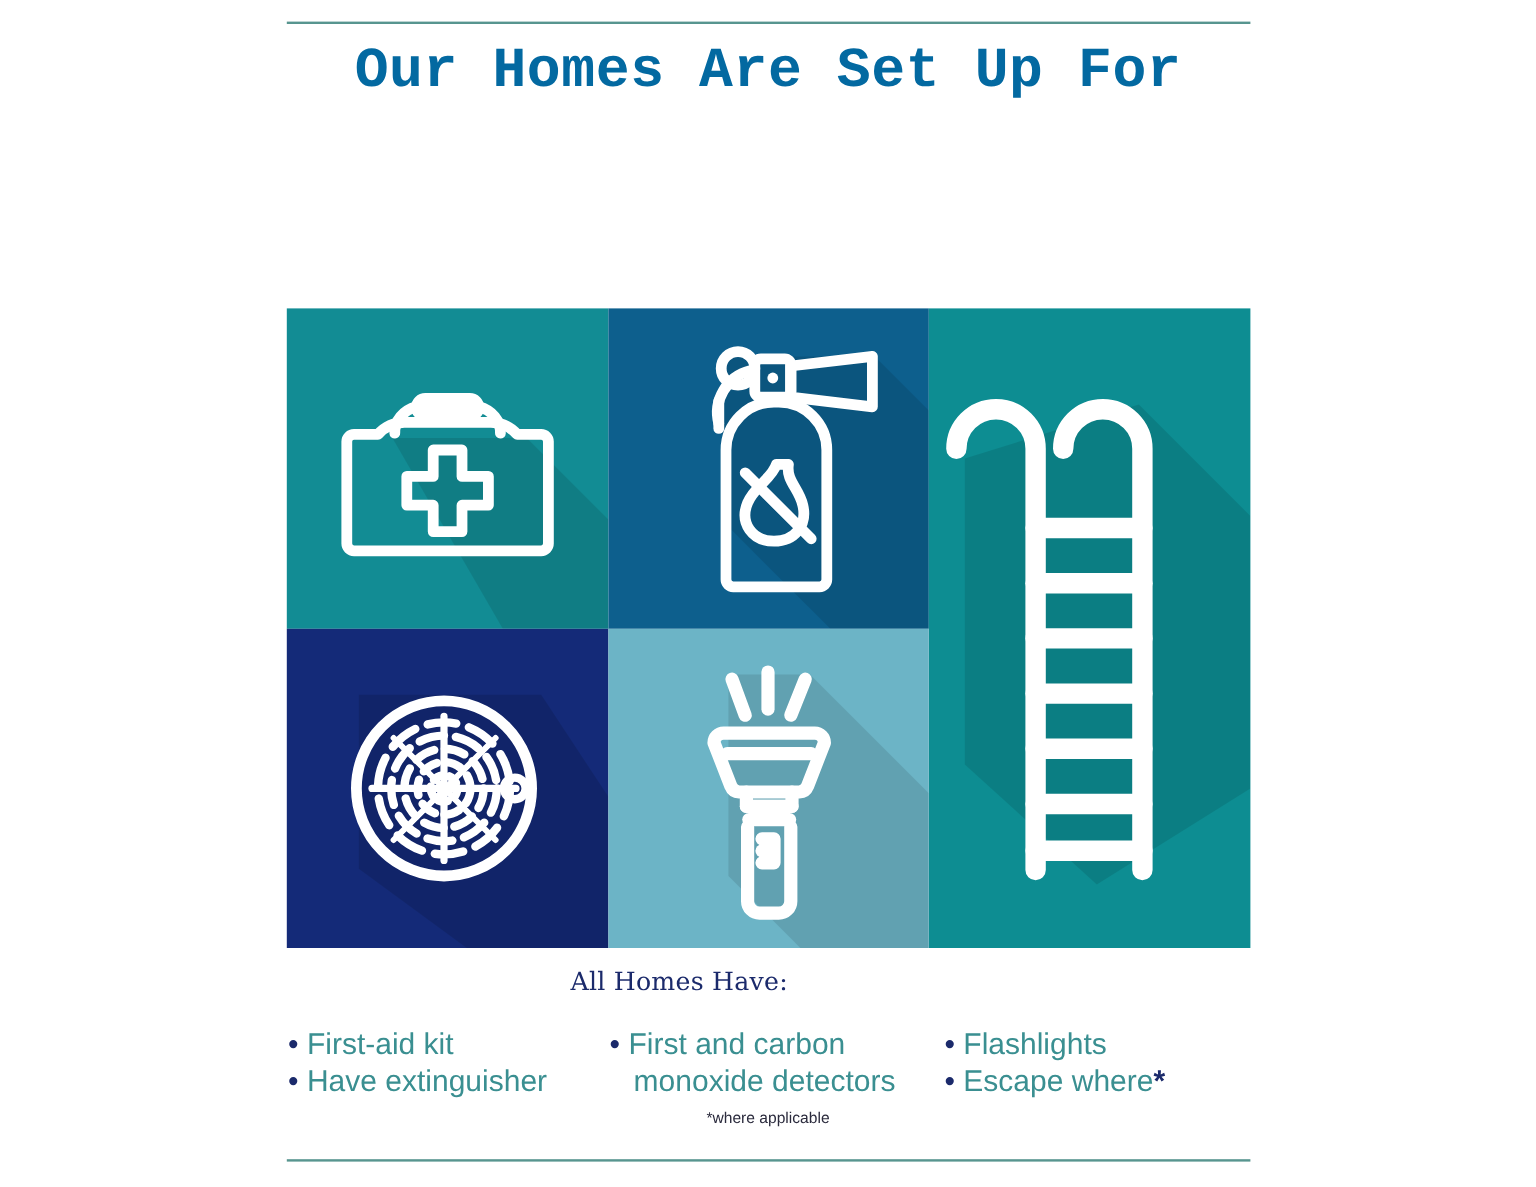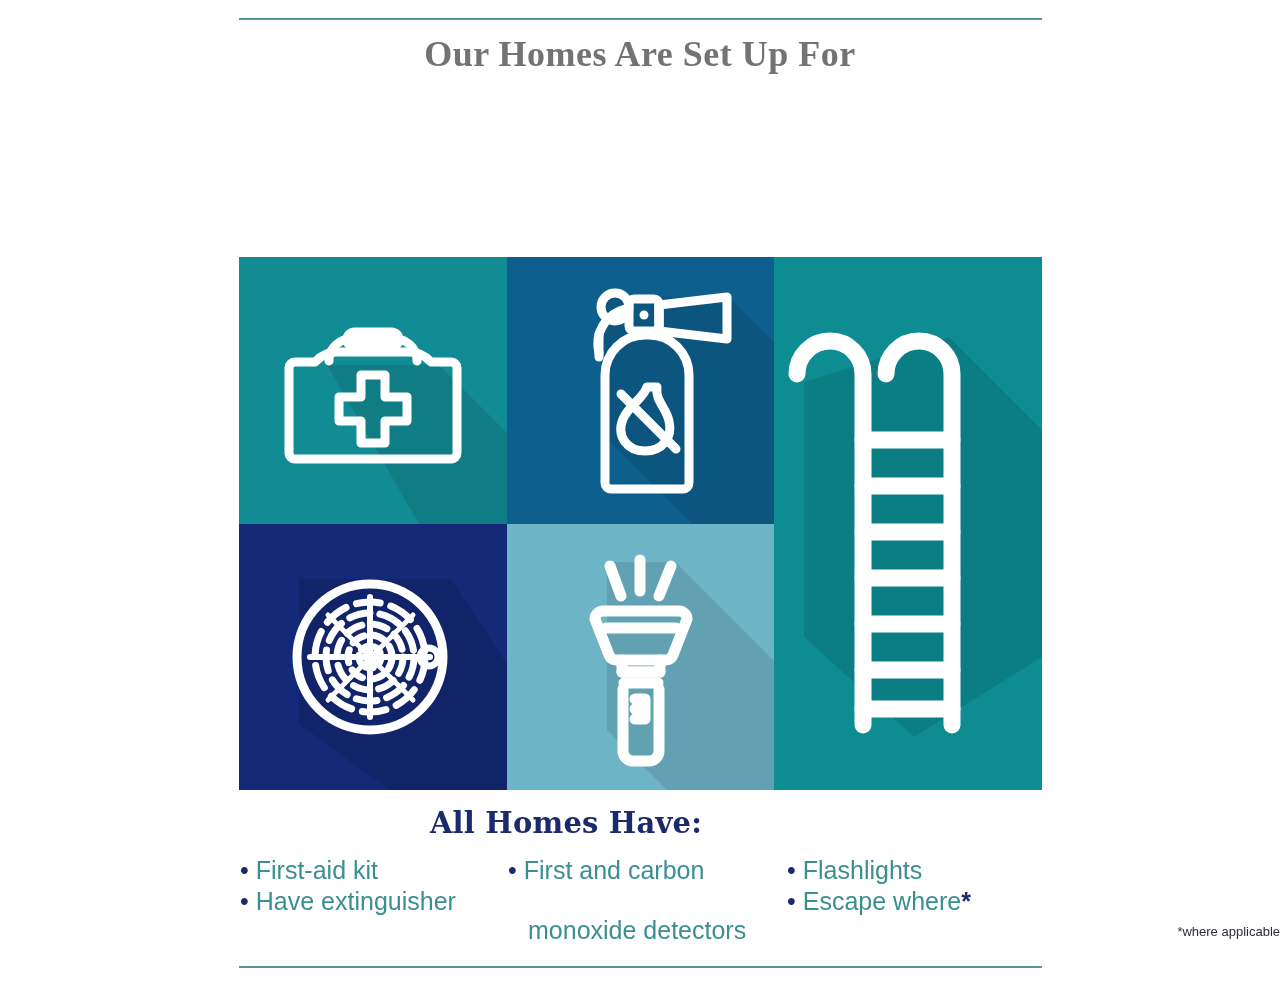--- a/index.html
+++ b/index.html
@@ -36,24 +36,24 @@
 
   
   .headline-block {
     position: absolute;
     left: 0;
     top: 36px;
     width: 1280px;
     text-align: center;
   }
   .headline-kicker {
-    font-family: Liberation Serif, serif;
-    font-size: 36px;
+    font-family: Liberation Mono, monospace;
+    font-size: 47px;
     font-weight: 700;
-    color: #737373;
+    color: #0369a1;
     letter-spacing: 0.5px;
     line-height: 1.05;
     display: block;
     white-space: nowrap;
   }
   .headline-main {
     font-family: "DejaVu Serif", "Liberation Serif", serif;
     font-size: 104px;
     font-weight: 700;
     color: #118c96;
@@ -91,22 +91,22 @@
   .tile-flashlight  { background: #6cb4c6; }
 
   
   .all-homes-have {
     position: absolute;
     left: 0;
     top: 806px;
     width: 1132px;
     text-align: center;
     font-family: "DejaVu Serif", "Liberation Serif", serif;
-    font-size: 29px;
-    font-weight: 700;
+    font-size: 21px;
+    font-weight: 400;
     color: #1b2a6b;
     letter-spacing: 0.2px;
   }
 
   
   .columns {
     position: absolute;
     left: 239px;
     top: 855px;
     width: 803px;
@@ -136,29 +136,28 @@
     flex: 0 0 auto;
   }
   .bullet-text { flex: 0 0 auto; }
   .bullet-text .star { color: #1b2a6b; font-weight: 700; }
   .bullet-continued {
     padding-left: 20px;
     font-size: 25px;
     line-height: 31px;
     color: #3a8f91;
     white-space: nowrap;
-    margin-top: 29px;
   }
 
   .footnote {
     position: absolute;
     left: 0;
     top: 924px;
     width: 1280px;
-    text-align: right;
+    text-align: center;
     font-size: 13px;
     color: #2b2b3d;
   }
 </style>
 </head>
 <body>
 
 <div class="poster">
 
   <div class="rule rule-top"></div>

